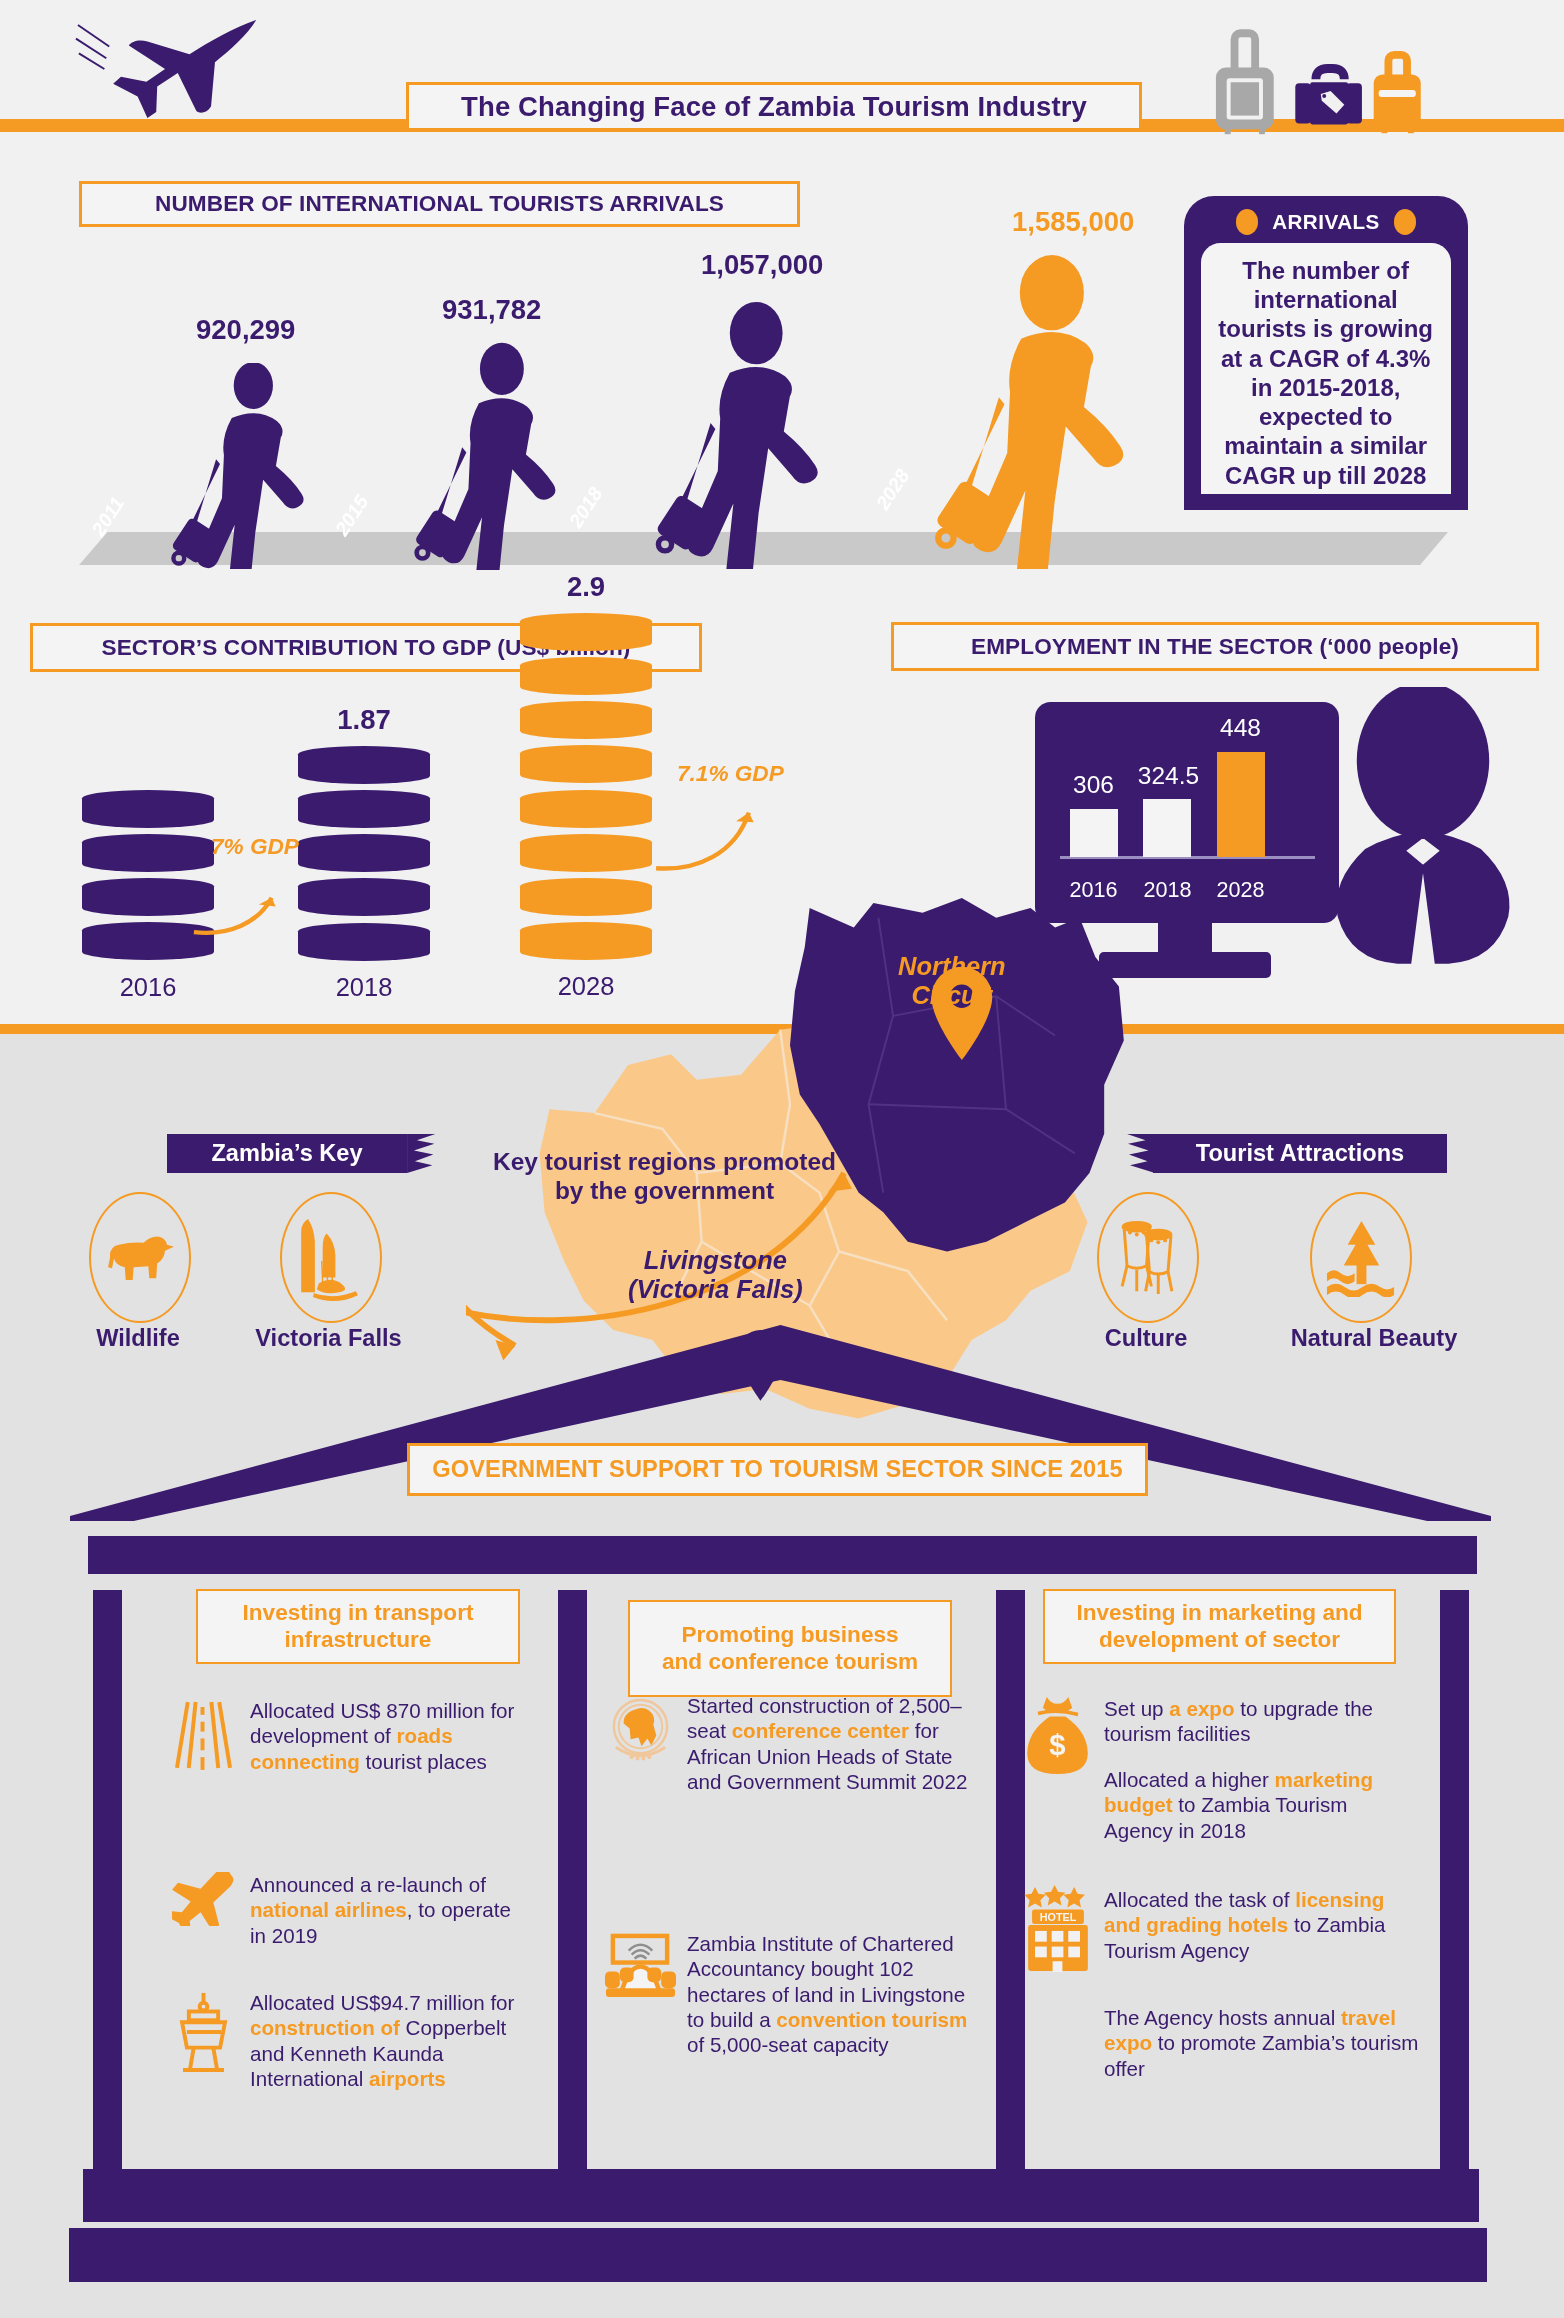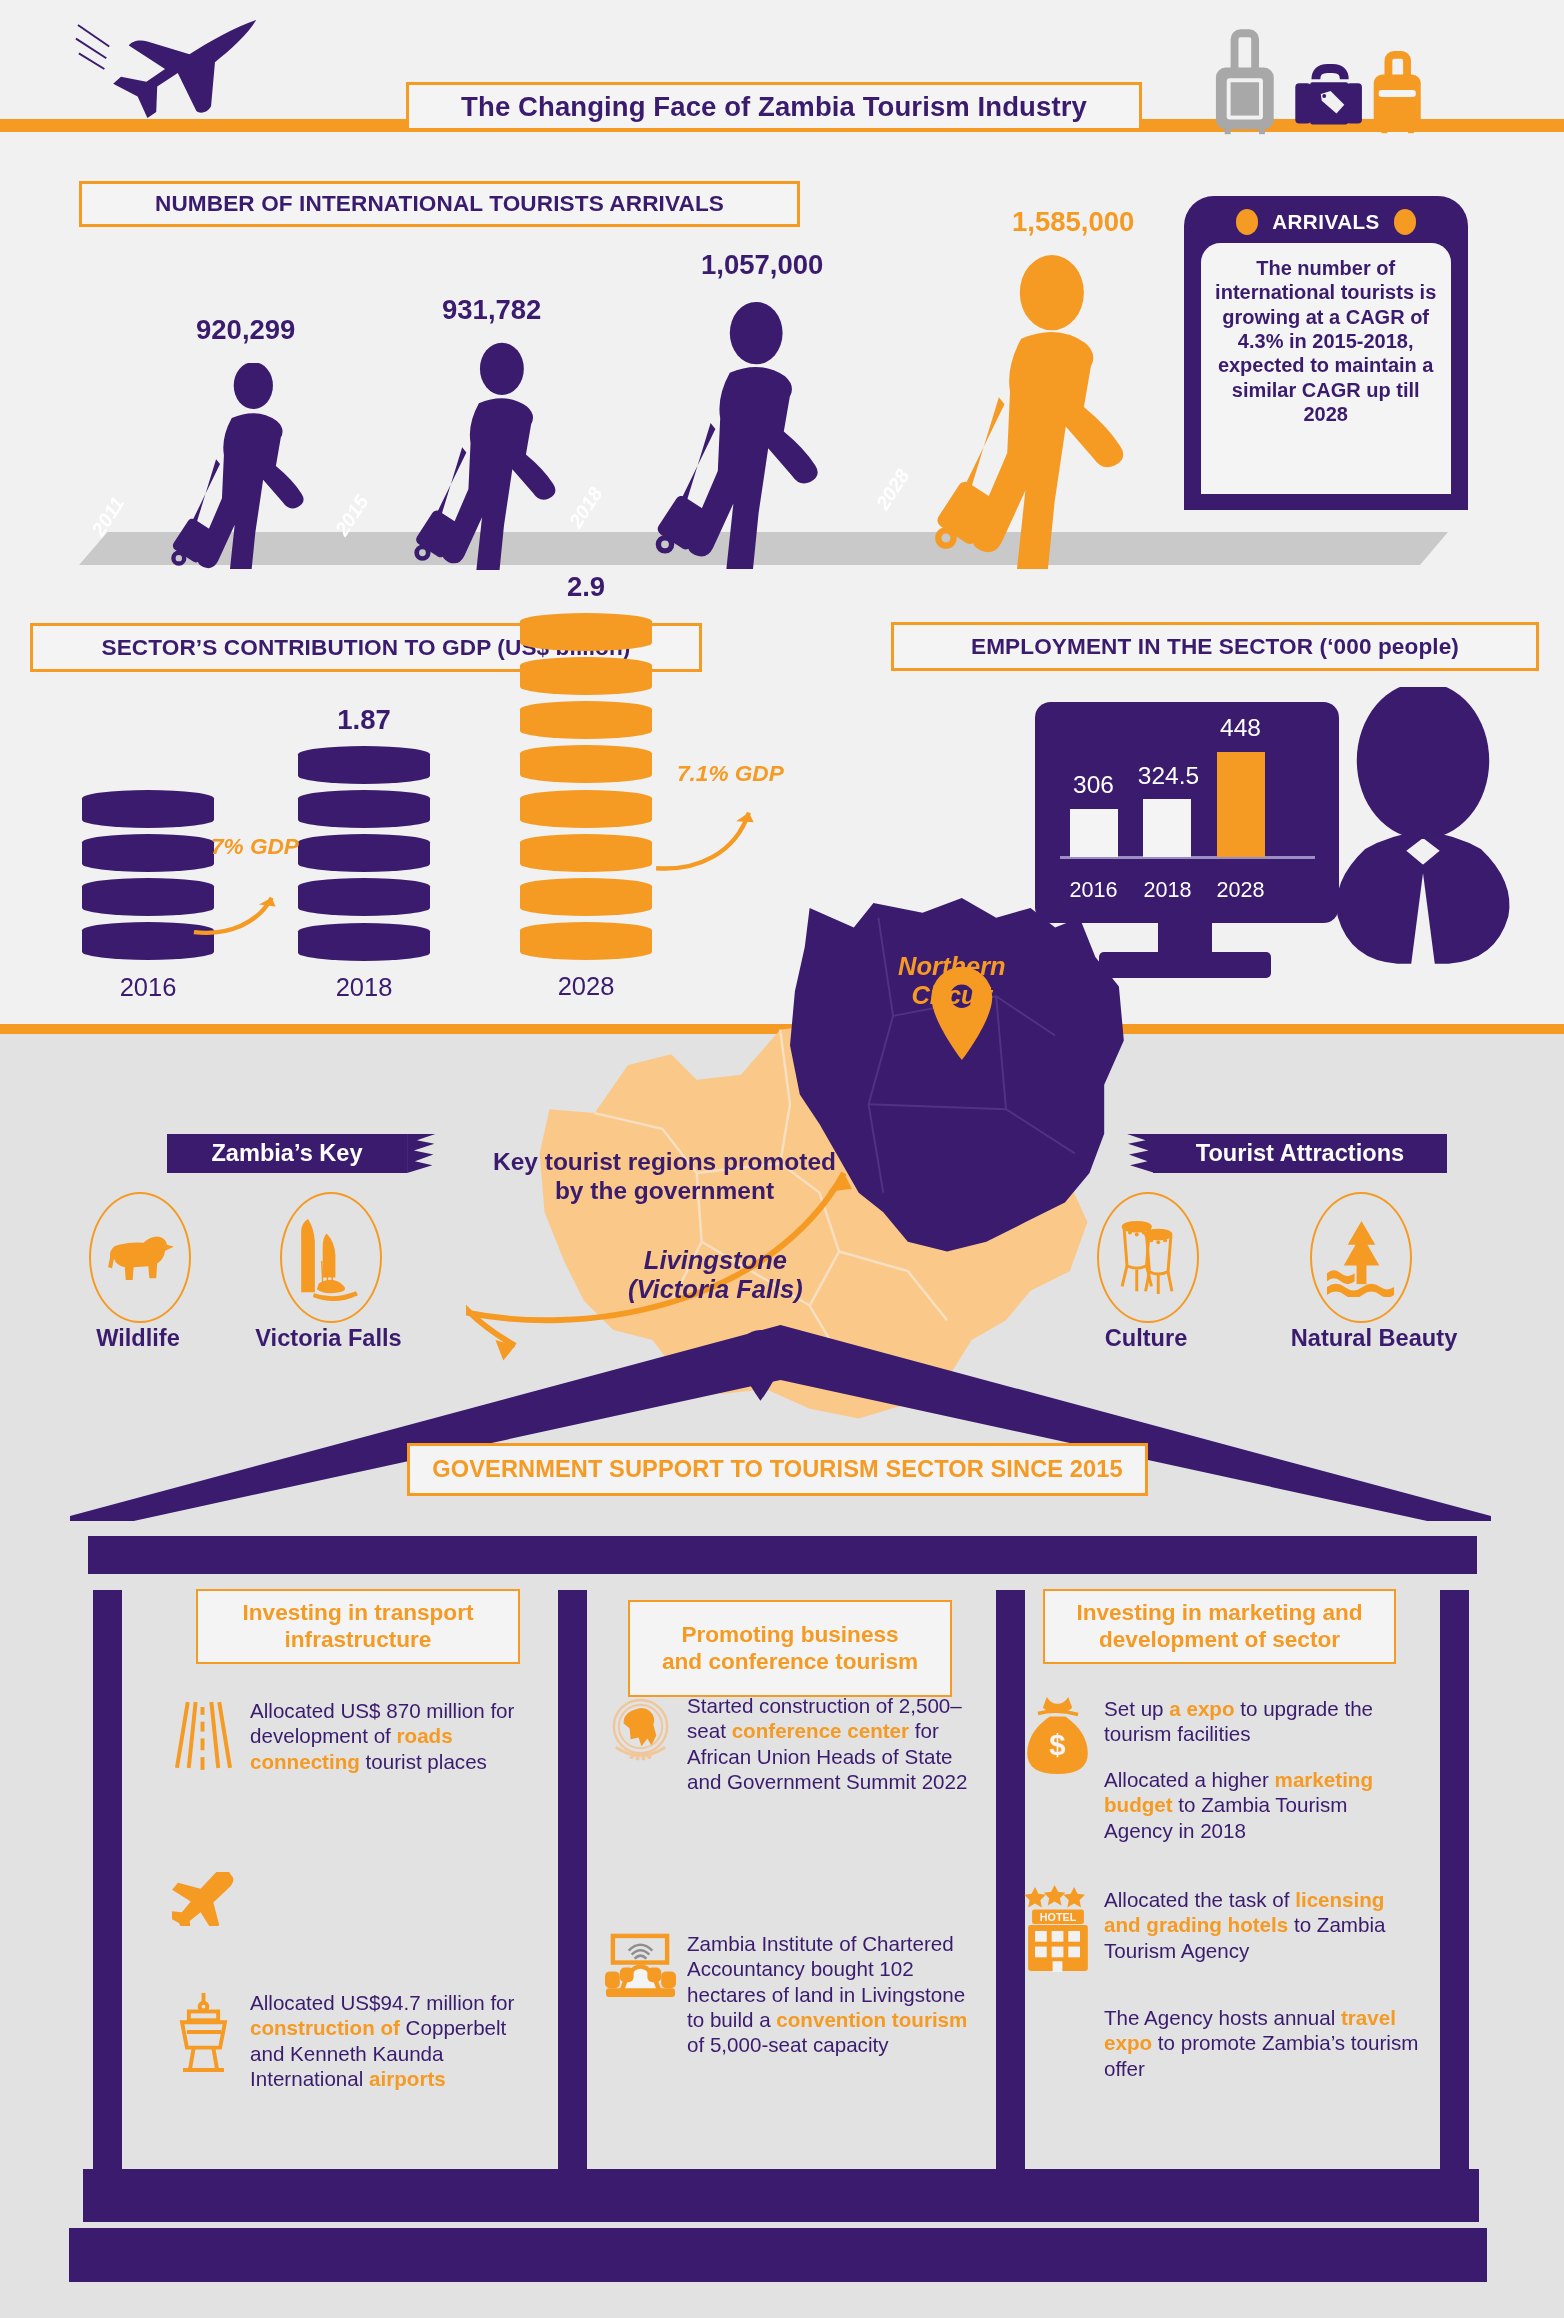--- a/index.html
+++ b/index.html
@@ -71,21 +71,21 @@
   }
   #callout-title{
     position:absolute;left:0;top:10.8px;width:284px;height:30px;
     display:flex;align-items:center;justify-content:center;gap:13.7px;
   }
   #callout-title .t{color:#fff;font-weight:bold;font-size:20.6px;letter-spacing:0.5px;}
   .dot{width:22.6px;height:25.5px;border-radius:50%;background:#f59a23;flex:none;}
   #callout-body{
     position:absolute;left:16.7px;top:47px;width:250px;height:251px;
     background:#f4f4f4;border-radius:19.6px 19.6px 0 0;
-    color:#3a1b6e;font-weight:bold;font-size:20px;line-height:1.22;
+    color:#3a1b6e;font-weight:bold;font-size:24px;line-height:1.22;
     text-align:center;padding:12.8px 8.8px 0;box-sizing:border-box;
   }
 
   
   #gdp-hdr{left:30px;top:623px;width:672px;height:49px;}
   #gdp-hdr .t{font-size:22.6px;}
   
   #emp-hdr{left:891px;top:622px;width:648px;height:49px;}
   #emp-hdr .t{font-size:22.6px;}
 
@@ -490,20 +490,21 @@
     </svg>
   </span>
   <span class="txt">Allocated US$ 870 million for development of <b>roads connecting</b> tourist places</span>
 </div>
 <div class="item" style="left:157px;top:1872px;width:373px;">
   <span class="ico">
     <svg width="64" height="54" viewBox="0 0 130 110">
       <path fill="#f59a23" d="M120 6 q10 8 0 22 l-36 34 12 46 -14 12 -24-38 -22 18 2 20 -12 8 -12-24 -22-12 8-12 20 2 18-22 -38-24 12-14 46 12 34-36 q14-10 22-2 z"></path>
     </svg>
   </span>
+  <span class="txt">Announced a re-launch of <b>national airlines</b>, to operate in 2019</span>
 </div>
 <div class="item" style="left:157px;top:1990px;width:373px;">
   <span class="ico">
     <svg width="64" height="83" viewBox="0 0 130 170">
       <g stroke="#f59a23" stroke-width="8" fill="none">
         <path d="M64 6 l0 22"></path>
           <circle cx="64" cy="34" r="8"></circle>
         <rect x="34" y="44" width="60" height="18"></rect>
         <path d="M20 66 l88 0 -10 52 -68 0 z"></path>
         <path d="M30 86 l70 0"></path>

